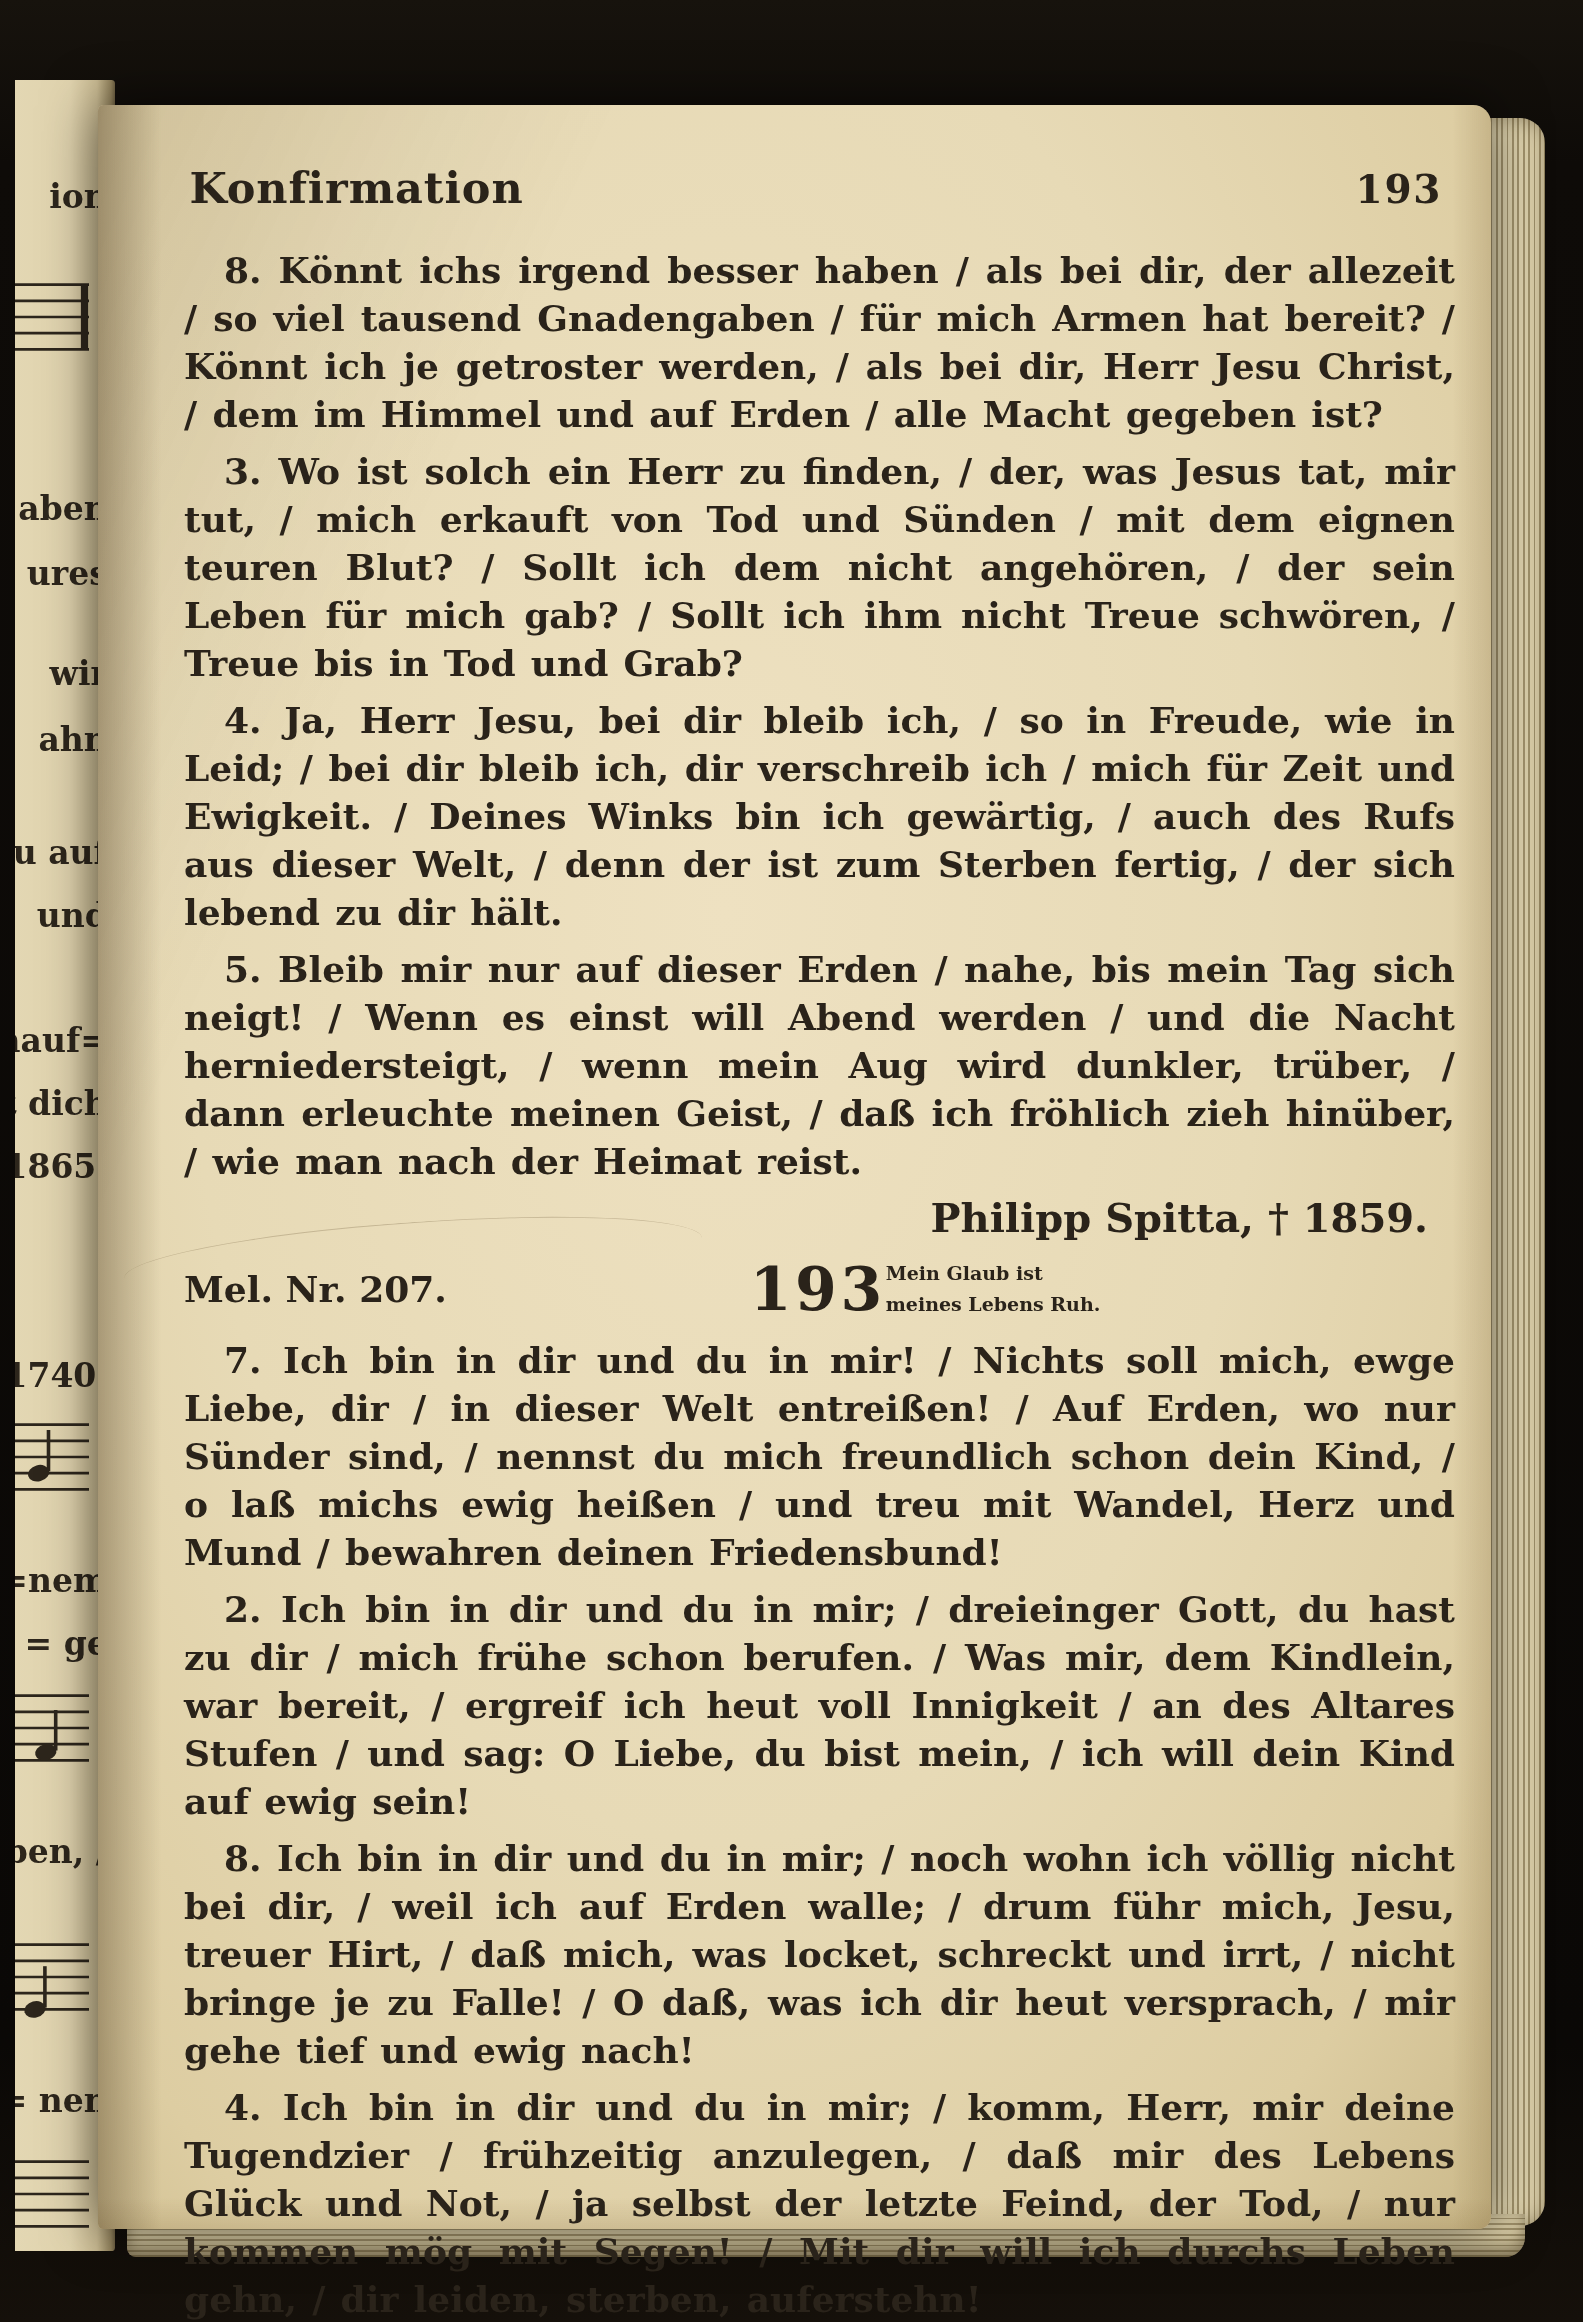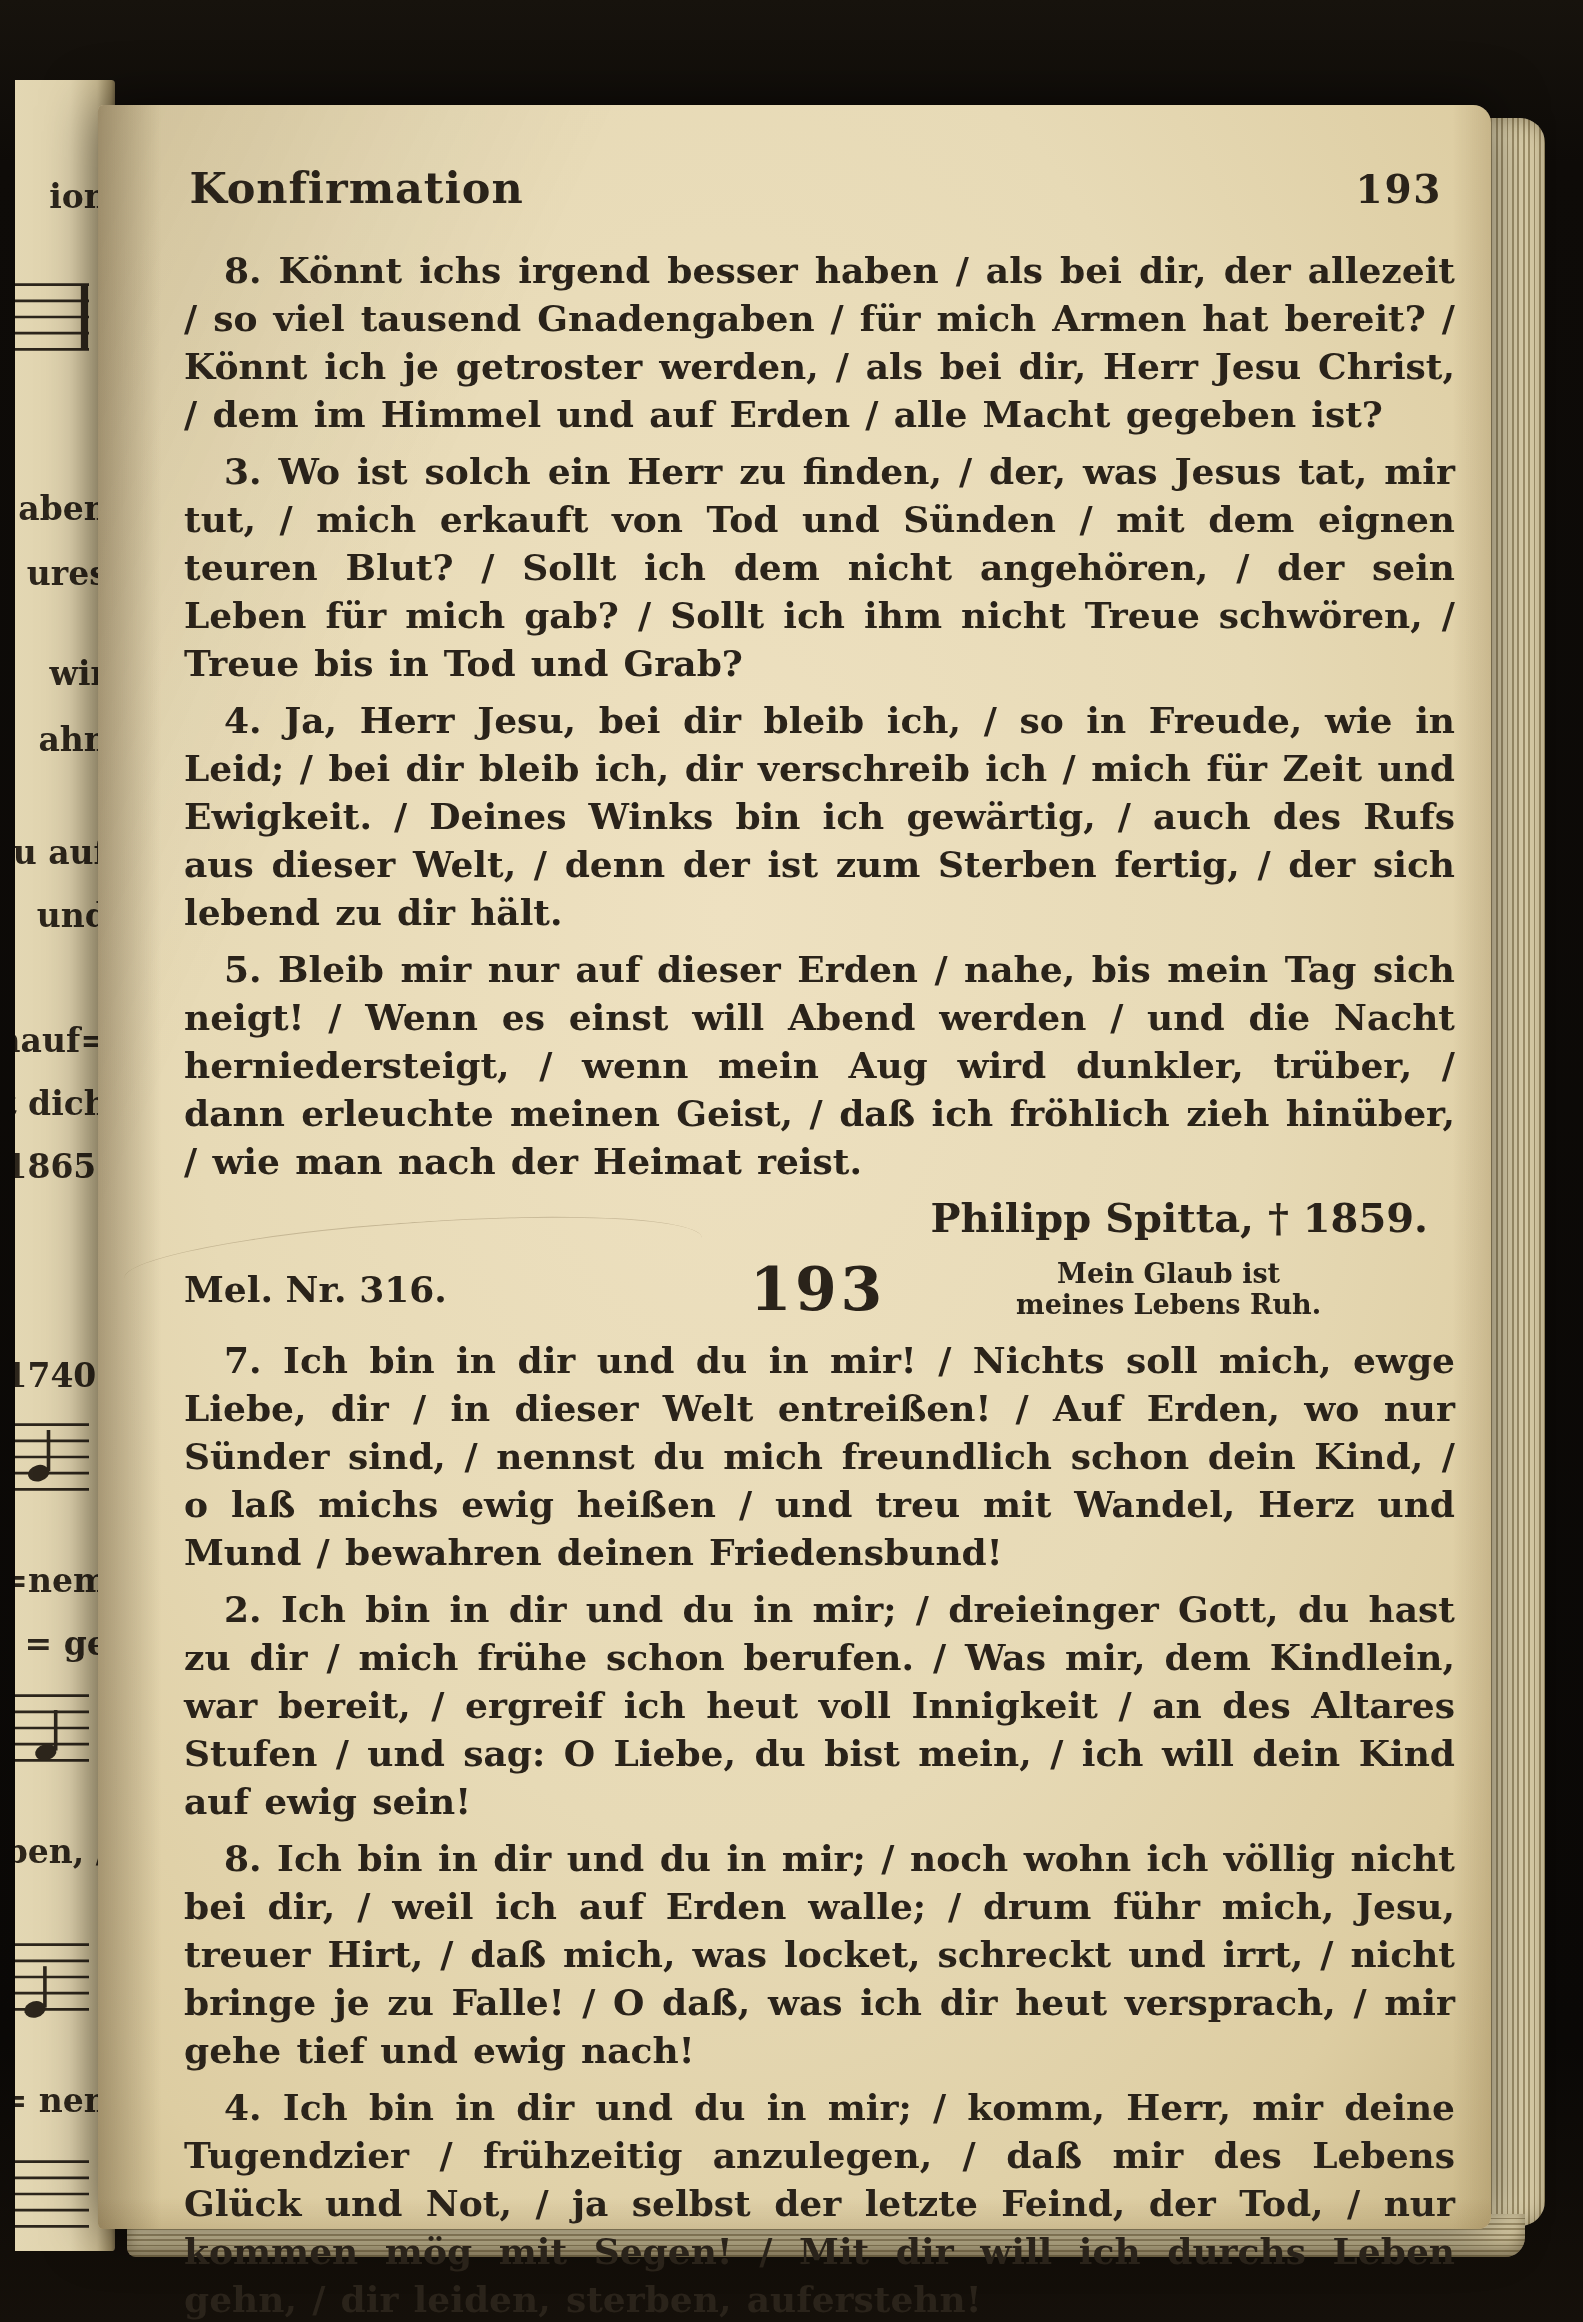--- a/index.html
+++ b/index.html
@@ -58,21 +58,21 @@
     text-align:justify; text-indent:40px; word-spacing:2.7px;
     margin-bottom:9px;
   }
   .attribution{
     font-weight:bold; font-size:40px; text-align:right;
     padding-right:27px; margin:0 0 9px;
   }
   .hymn-header{ display:flex; align-items:center; margin:3.6px 0 12.7px; }
   .melody{ flex:1; font-weight:bold; font-size:36px; }
   .hymn-number{ flex:0 0 auto; font-weight:bold; font-size:60px; letter-spacing:3.6px; }
-  .hymn-title{ flex:1; text-align:center; font-weight:bold; font-size:27px; line-height:31px; padding-right:3.6px; }
+  .hymn-title{ flex:1; text-align:left; font-weight:bold; font-size:19px; line-height:31px; padding-right:3.6px; }
 
   .crease{
     position:absolute; left:27px; top:1117px; width:579px; height:109px;
     border-top:1.8px solid rgba(90,70,40,.25); border-radius:50% / 36px;
     transform:rotate(-4deg); pointer-events:none;
   }
 
   
   .page-stack-right{
     position:absolute; left:1476px; top:118px; width:69px; height:2108px;
@@ -183,21 +183,21 @@
       </div>
 
       <p class="verse">8. Könnt ichs irgend besser haben / als bei dir, der allezeit / so viel tausend Gnadengaben / für mich Armen hat bereit? / Könnt ich je getroster werden, / als bei dir, Herr Jesu Christ, / dem im Himmel und auf Erden / alle Macht gegeben ist?</p>
       <p class="verse">3. Wo ist solch ein Herr zu finden, / der, was Jesus tat, mir tut, / mich erkauft von Tod und Sünden / mit dem eignen teuren Blut? / Sollt ich dem nicht angehören, / der sein Leben für mich gab? / Sollt ich ihm nicht Treue schwören, / Treue bis in Tod und Grab?</p>
       <p class="verse">4. Ja, Herr Jesu, bei dir bleib ich, / so in Freude, wie in Leid; / bei dir bleib ich, dir verschreib ich / mich für Zeit und Ewigkeit. / Deines Winks bin ich gewärtig, / auch des Rufs aus dieser Welt, / denn der ist zum Sterben fertig, / der sich lebend zu dir hält.</p>
       <p class="verse">5. Bleib mir nur auf dieser Erden / nahe, bis mein Tag sich neigt! / Wenn es einst will Abend werden / und die Nacht herniedersteigt, / wenn mein Aug wird dunkler, trüber, / dann erleuchte meinen Geist, / daß ich fröhlich zieh hinüber, / wie man nach der Heimat reist.</p>
 
       <div class="attribution">Philipp Spitta, † 1859.</div>
 
       <div class="hymn-header">
-        <span class="melody">Mel. Nr. 316.</span>
+        <span class="melody">Mel. Nr. 207.</span>
         <span class="hymn-number">193</span>
         <span class="hymn-title">
           <span>Mein Glaub ist</span><br>
           <span>meines Lebens Ruh.</span>
         </span>
       </div>
 
       <p class="verse">7. Ich bin in dir und du in mir! / Nichts soll mich, ewge Liebe, dir / in dieser Welt entreißen! / Auf Erden, wo nur Sünder sind, / nennst du mich freundlich schon dein Kind, / o laß michs ewig heißen / und treu mit Wandel, Herz und Mund / bewahren deinen Friedensbund!</p>
       <p class="verse">2. Ich bin in dir und du in mir; / dreieinger Gott, du hast zu dir / mich frühe schon berufen. / Was mir, dem Kindlein, war bereit, / ergreif ich heut voll Innigkeit / an des Altares Stufen / und sag: O Liebe, du bist mein, / ich will dein Kind auf ewig sein!</p>
       <p class="verse">8. Ich bin in dir und du in mir; / noch wohn ich völlig nicht bei dir, / weil ich auf Erden walle; / drum führ mich, Jesu, treuer Hirt, / daß mich, was locket, schreckt und irrt, / nicht bringe je zu Falle! / O daß, was ich dir heut versprach, / mir gehe tief und ewig nach!</p>

